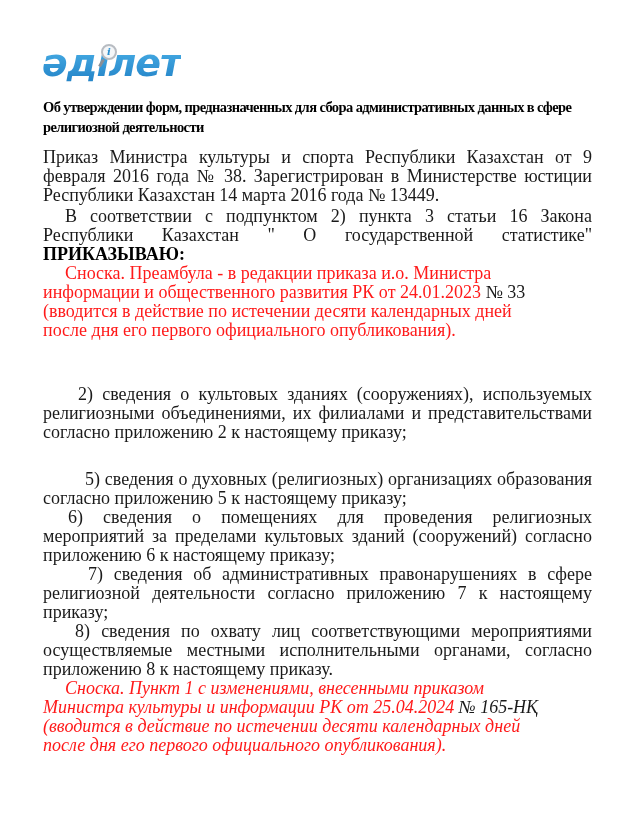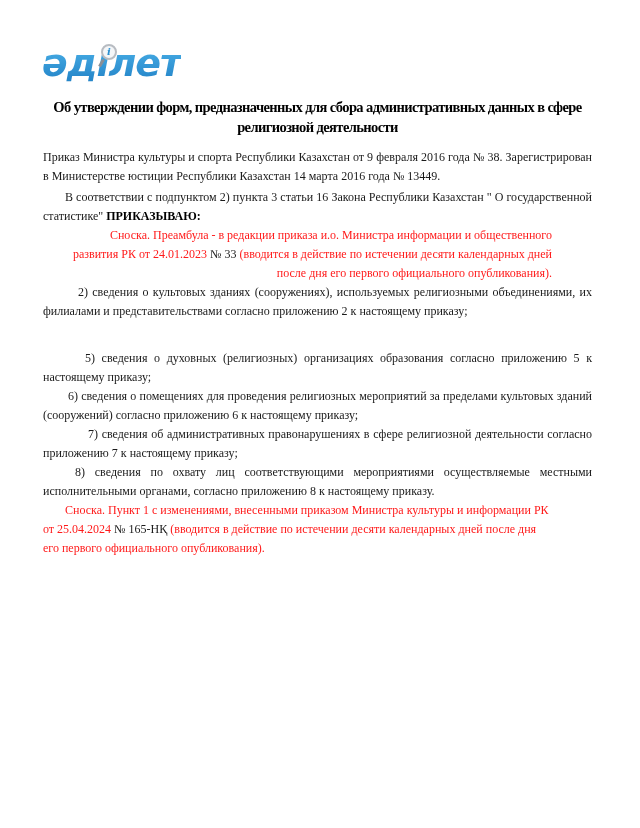--- a/index.html
+++ b/index.html
@@ -72,25 +72,24 @@
     width: 549px;
   }
   .title {
     font-family: "Liberation Serif", serif;
     font-weight: bold;
     font-size: 14.5px;
     line-height: 20px;
     letter-spacing: -0.6px;
     margin: 0 0 11px 0;
     color: #000;
-    text-align: center;
   }
   p {
     margin: 0;
-    font-size: 12px;
+    font-size: 18px;
     line-height: 19px;
   }
   .just { text-align: justify; }
   .red { color: #ff1a1a; }
   .black-inline { color: #1a1a1a; }
   .strong { font-weight: bold; color: #000000; }
   .gap-sm { height: 2px; }
 </style>
 </head>
 <body>
@@ -102,23 +101,23 @@
 </div>
 
 <div class="doc">
   <div class="title">Об утверждении форм, предназначенных для сбора административных данных в сфере религиозной деятельности</div>
 
   <p class="just">Приказ Министра культуры и спорта Республики Казахстан от 9 февраля 2016 года № 38. Зарегистрирован в Министерстве юстиции Республики Казахстан 14 марта 2016 года № 13449.</p>
   <div class="gap-sm"></div>
 
   <p class="just" style="text-indent: 22px;"><span>В соответствии с подпунктом 2) пункта 3 статьи 16 Закона Республики Казахстан " О государственной статистике" </span><span class="strong">ПРИКАЗЫВАЮ:</span></p>
 
-  <p class="red" style="text-indent: 22px; padding-right: 40px; text-align: right;"><span>Сноска. Преамбула - в редакции приказа и.о. Министра информации и общественного развития РК от 24.01.2023 </span><span class="black-inline">№ 33</span><span> (вводится в действие по истечении десяти календарных дней после дня его первого официального опубликования).</span></p>
+  <p class="red" style="text-indent: 22px; padding-right: 40px;"><span>Сноска. Преамбула - в редакции приказа и.о. Министра информации и общественного развития РК от 24.01.2023 </span><span class="black-inline">№ 33</span><span> (вводится в действие по истечении десяти календарных дней после дня его первого официального опубликования).</span></p>
 
 
-  <p class="just" style="text-indent: 35px;">2) сведения о культовых зданиях (сооружениях), используемых религиозными объединениями, их филиалами и представительствами согласно приложению 2 к настоящему приказу;</p>
+  <p class="just" style="text-indent: 35px; margin-top: 45px;">2) сведения о культовых зданиях (сооружениях), используемых религиозными объединениями, их филиалами и представительствами согласно приложению 2 к настоящему приказу;</p>
   <p class="just" style="text-indent: 42px; margin-top: 28px;">5) сведения о духовных (религиозных) организациях образования согласно приложению 5 к настоящему приказу;</p>
   <p class="just" style="text-indent: 25px;">6) сведения о помещениях для проведения религиозных мероприятий за пределами культовых зданий (сооружений) согласно приложению 6 к настоящему приказу;</p>
   <p class="just" style="text-indent: 45px;">7) сведения об административных правонарушениях в сфере религиозной деятельности согласно приложению 7 к настоящему приказу;</p>
   <p class="just" style="text-indent: 32px;">8) сведения по охвату лиц соответствующими мероприятиями осуществляемые местными исполнительными органами, согласно приложению 8 к настоящему приказу.</p>
 
-  <p class="red" style="text-indent: 22px; padding-right: 40px;"><span>Сноска. Пункт 1 с изменениями, внесенными приказом Министра культуры и информации РК от 25.04.2024 </span><span class="black-inline">№ 165-НҚ</span><span> (вводится в действие по истечении десяти календарных дней после дня его первого официального опубликования).</span></p>
+  <p class="red" style="text-indent: 22px; padding-right: 40px; font-style: italic;"><span>Сноска. Пункт 1 с изменениями, внесенными приказом Министра культуры и информации РК от 25.04.2024 </span><span class="black-inline">№ 165-НҚ</span><span> (вводится в действие по истечении десяти календарных дней после дня его первого официального опубликования).</span></p>
 </div>
 
 </body></html>

